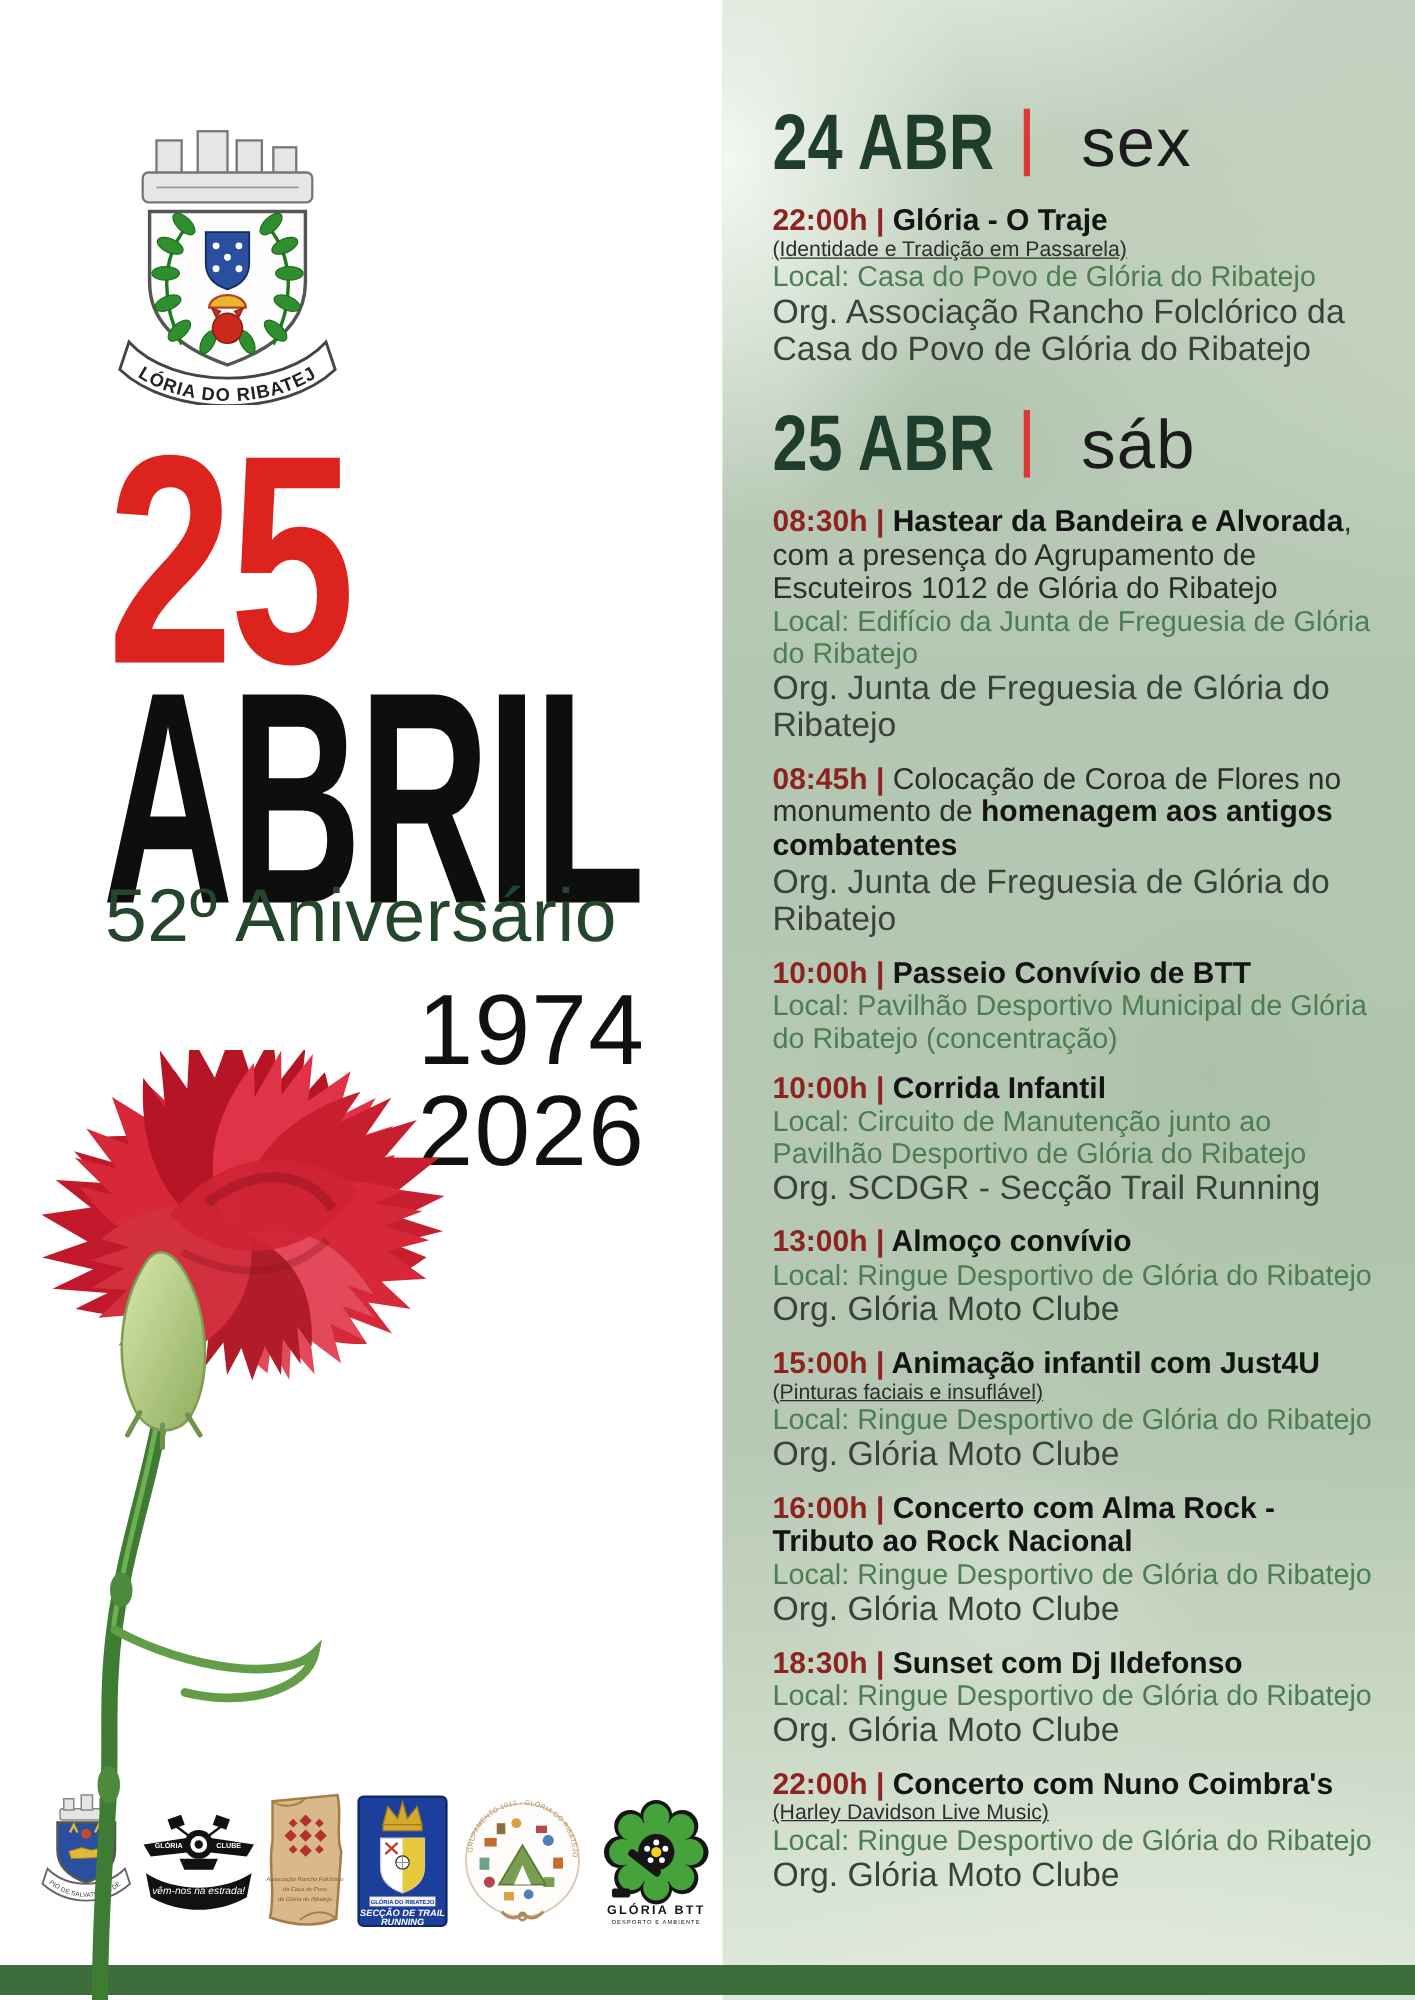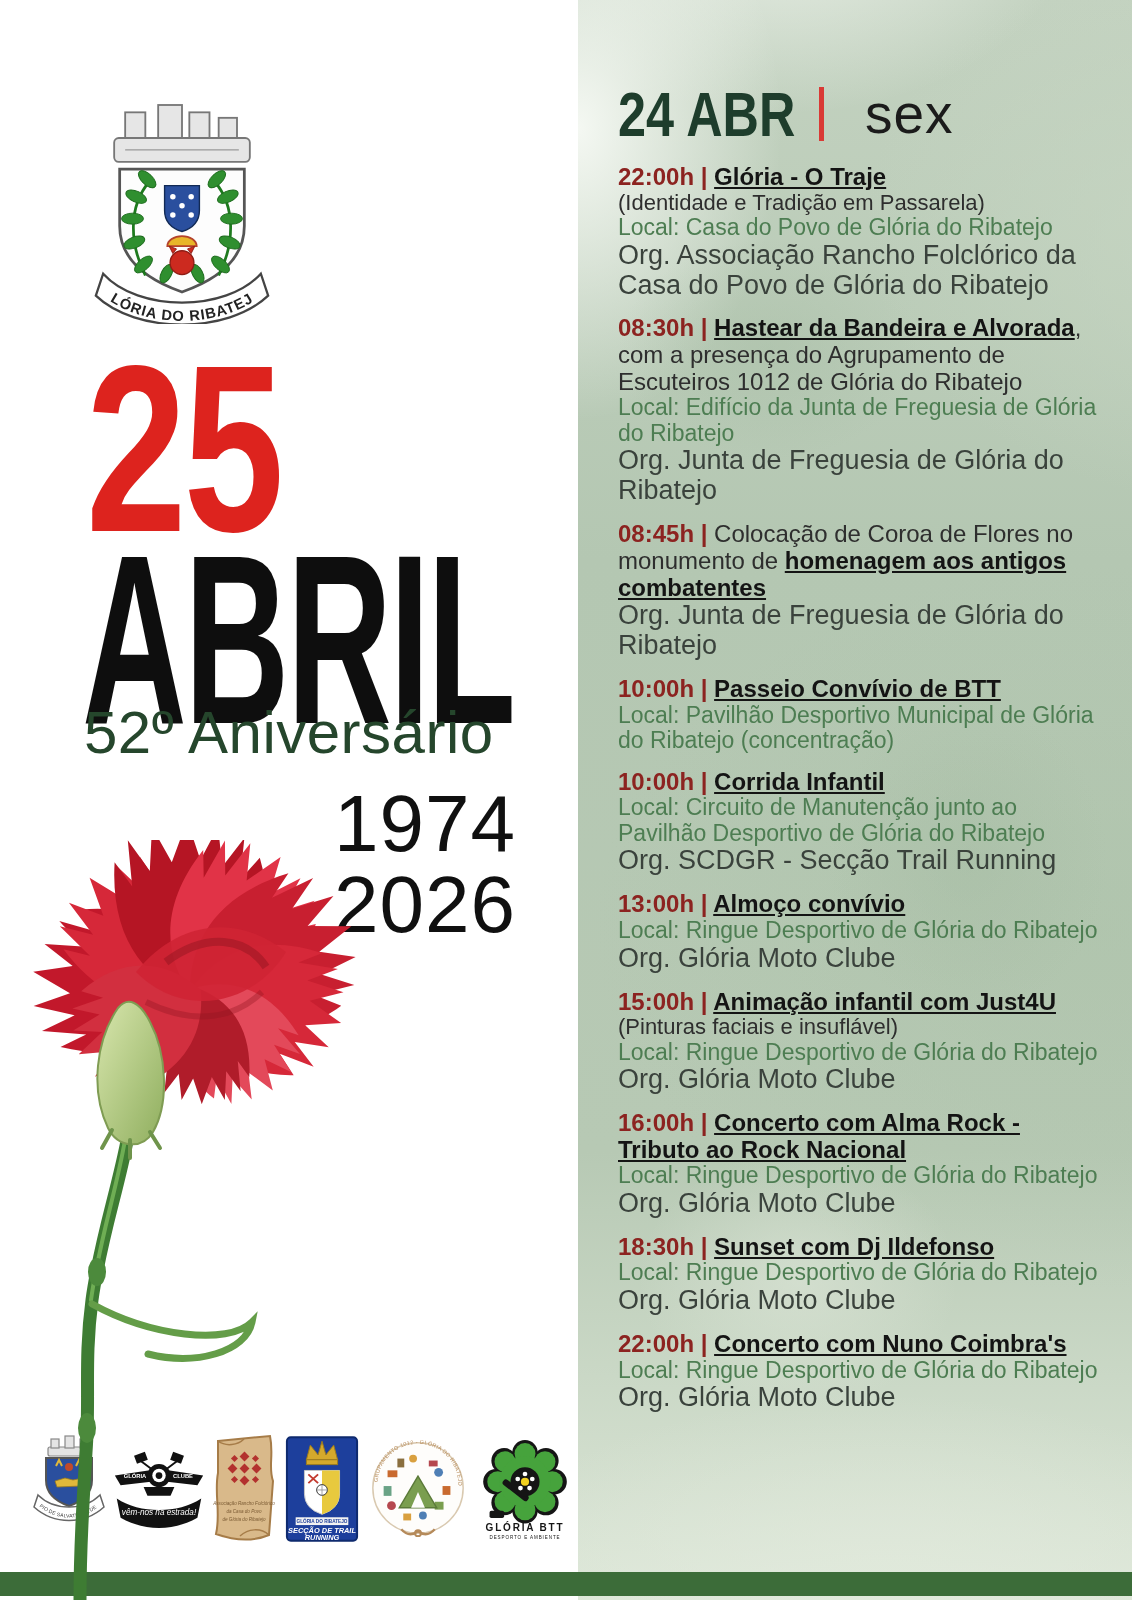--- a/index.html
+++ b/index.html
@@ -27,22 +27,22 @@
   .event + .day-header{margin-top:24px;}
   .day-date{font-size:63px;font-weight:bold;color:#1e3d2c;display:inline-block;
             transform:scaleX(.8);transform-origin:0 55%;white-space:nowrap;margin-right:-0.60em;}
   .day-bar{width:5px;height:54px;background:#d93a35;margin:0 17px;flex:none;}
   .day-week{font-size:55px;font-weight:400;color:#1b1b1b;letter-spacing:1px;margin-left:24px;}
   .event{margin:0 0 15px 0;max-width:482px;}
   .event p{margin:0;line-height:1.11;}
   .ev-title{font-size:24px;color:#161616;}
   .ev-time,.ev-sep{font-weight:bold;color:#8c2320;}
   .ev-pre,.ev-suf{font-weight:400;color:#2e2e2e;}
-  .ev-name{font-weight:bold;color:#141414;text-decoration:underline;}
-  .ev-sub{font-size:22px;color:#2e2e2e;}
+  .ev-name{font-weight:bold;color:#141414;}
+  .ev-sub{font-size:17px;color:#2e2e2e;text-decoration:underline;}
   .ev-local{font-size:23px;color:#4d7d52;}
   .ev-org{font-size:27px;color:#3a423c;}
 
   
   .big-day{position:absolute;left:86px;top:330px;font-size:238px;line-height:1;font-weight:bold;
            color:#dd231e;display:inline-block;transform:scaleX(.76);transform-origin:0 0;letter-spacing:-4px;}
   .big-month{position:absolute;left:82px;top:518px;font-size:242px;line-height:1;font-weight:bold;
            color:#0e0e0e;display:inline-block;transform:scaleX(.60);transform-origin:0 0;letter-spacing:-4px;}
   .anniv{position:absolute;left:84px;top:698px;font-size:60px;color:#25462c;letter-spacing:.5px;}
   .years{position:absolute;left:234px;top:784px;width:282px;text-align:right;
@@ -130,20 +130,25 @@
           <span class="day-date">24 ABR</span>
           <span class="day-bar"></span>
           <span class="day-week">sex</span>
         </div>
         <div class="event">
           <p class="ev-title"><span class="ev-time">22:00h</span><span class="ev-sep"> | </span><b class="ev-name">Glória - O Traje</b></p>
           <p class="ev-sub">(Identidade e Tradição em Passarela)</p>
           <p class="ev-local">Local: Casa do Povo de Glória do Ribatejo</p>
           <p class="ev-org">Org. Associação Rancho Folclórico da Casa do Povo de Glória do Ribatejo</p>
         </div>
+        <div class="day-header">
+          <span class="day-date">25 ABR</span>
+          <span class="day-bar"></span>
+          <span class="day-week">sáb</span>
+        </div>
         <div class="event">
           <p class="ev-title"><span class="ev-time">08:30h</span><span class="ev-sep"> | </span><b class="ev-name">Hastear da Bandeira e Alvorada</b><span class="ev-suf">, com a presença do Agrupamento de Escuteiros 1012 de Glória do Ribatejo</span></p>
           <p class="ev-local">Local: Edifício da Junta de Freguesia de Glória do Ribatejo</p>
           <p class="ev-org">Org. Junta de Freguesia de Glória do Ribatejo</p>
         </div>
         <div class="event">
           <p class="ev-title"><span class="ev-time">08:45h</span><span class="ev-sep"> | </span><span class="ev-pre">Colocação de Coroa de Flores no monumento de </span><b class="ev-name">homenagem aos antigos combatentes</b></p>
           <p class="ev-org">Org. Junta de Freguesia de Glória do Ribatejo</p>
         </div>
         <div class="event">
@@ -171,20 +176,21 @@
           <p class="ev-local">Local: Ringue Desportivo de Glória do Ribatejo</p>
           <p class="ev-org">Org. Glória Moto Clube</p>
         </div>
         <div class="event">
           <p class="ev-title"><span class="ev-time">18:30h</span><span class="ev-sep"> | </span><b class="ev-name">Sunset com Dj Ildefonso</b></p>
           <p class="ev-local">Local: Ringue Desportivo de Glória do Ribatejo</p>
           <p class="ev-org">Org. Glória Moto Clube</p>
         </div>
         <div class="event">
           <p class="ev-title"><span class="ev-time">22:00h</span><span class="ev-sep"> | </span><b class="ev-name">Concerto com Nuno Coimbra's</b></p>
+          <p class="ev-sub">(Harley Davidson Live Music)</p>
           <p class="ev-local">Local: Ringue Desportivo de Glória do Ribatejo</p>
           <p class="ev-org">Org. Glória Moto Clube</p>
         </div>
       </div>
   </div>
 
   <svg class="carnation" width="400" height="760" viewBox="0 0 400 760">
     <defs>
       <path id="petal" d="M0,6 C-46,-10 -78,-48 -74,-118 L-58,-96 -62,-138 -42,-110 -40,-150 -22,-118 -8,-156 4,-120 20,-150 24,-114 44,-140 40,-102 58,-122 C76,-60 50,-16 0,6 Z"></path>
       <linearGradient id="calgrad" x1="0" y1="0" x2="1" y2="1">

